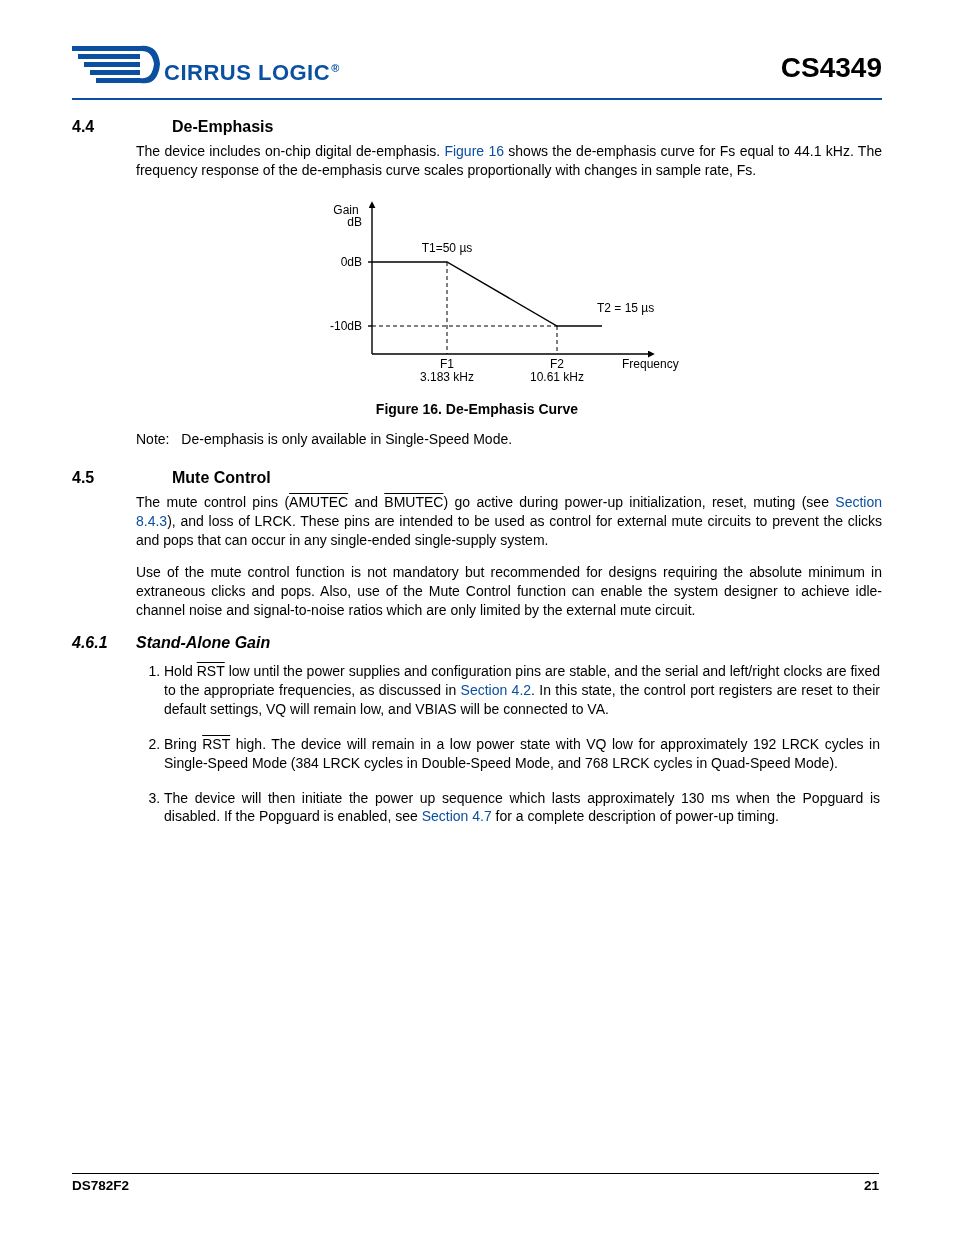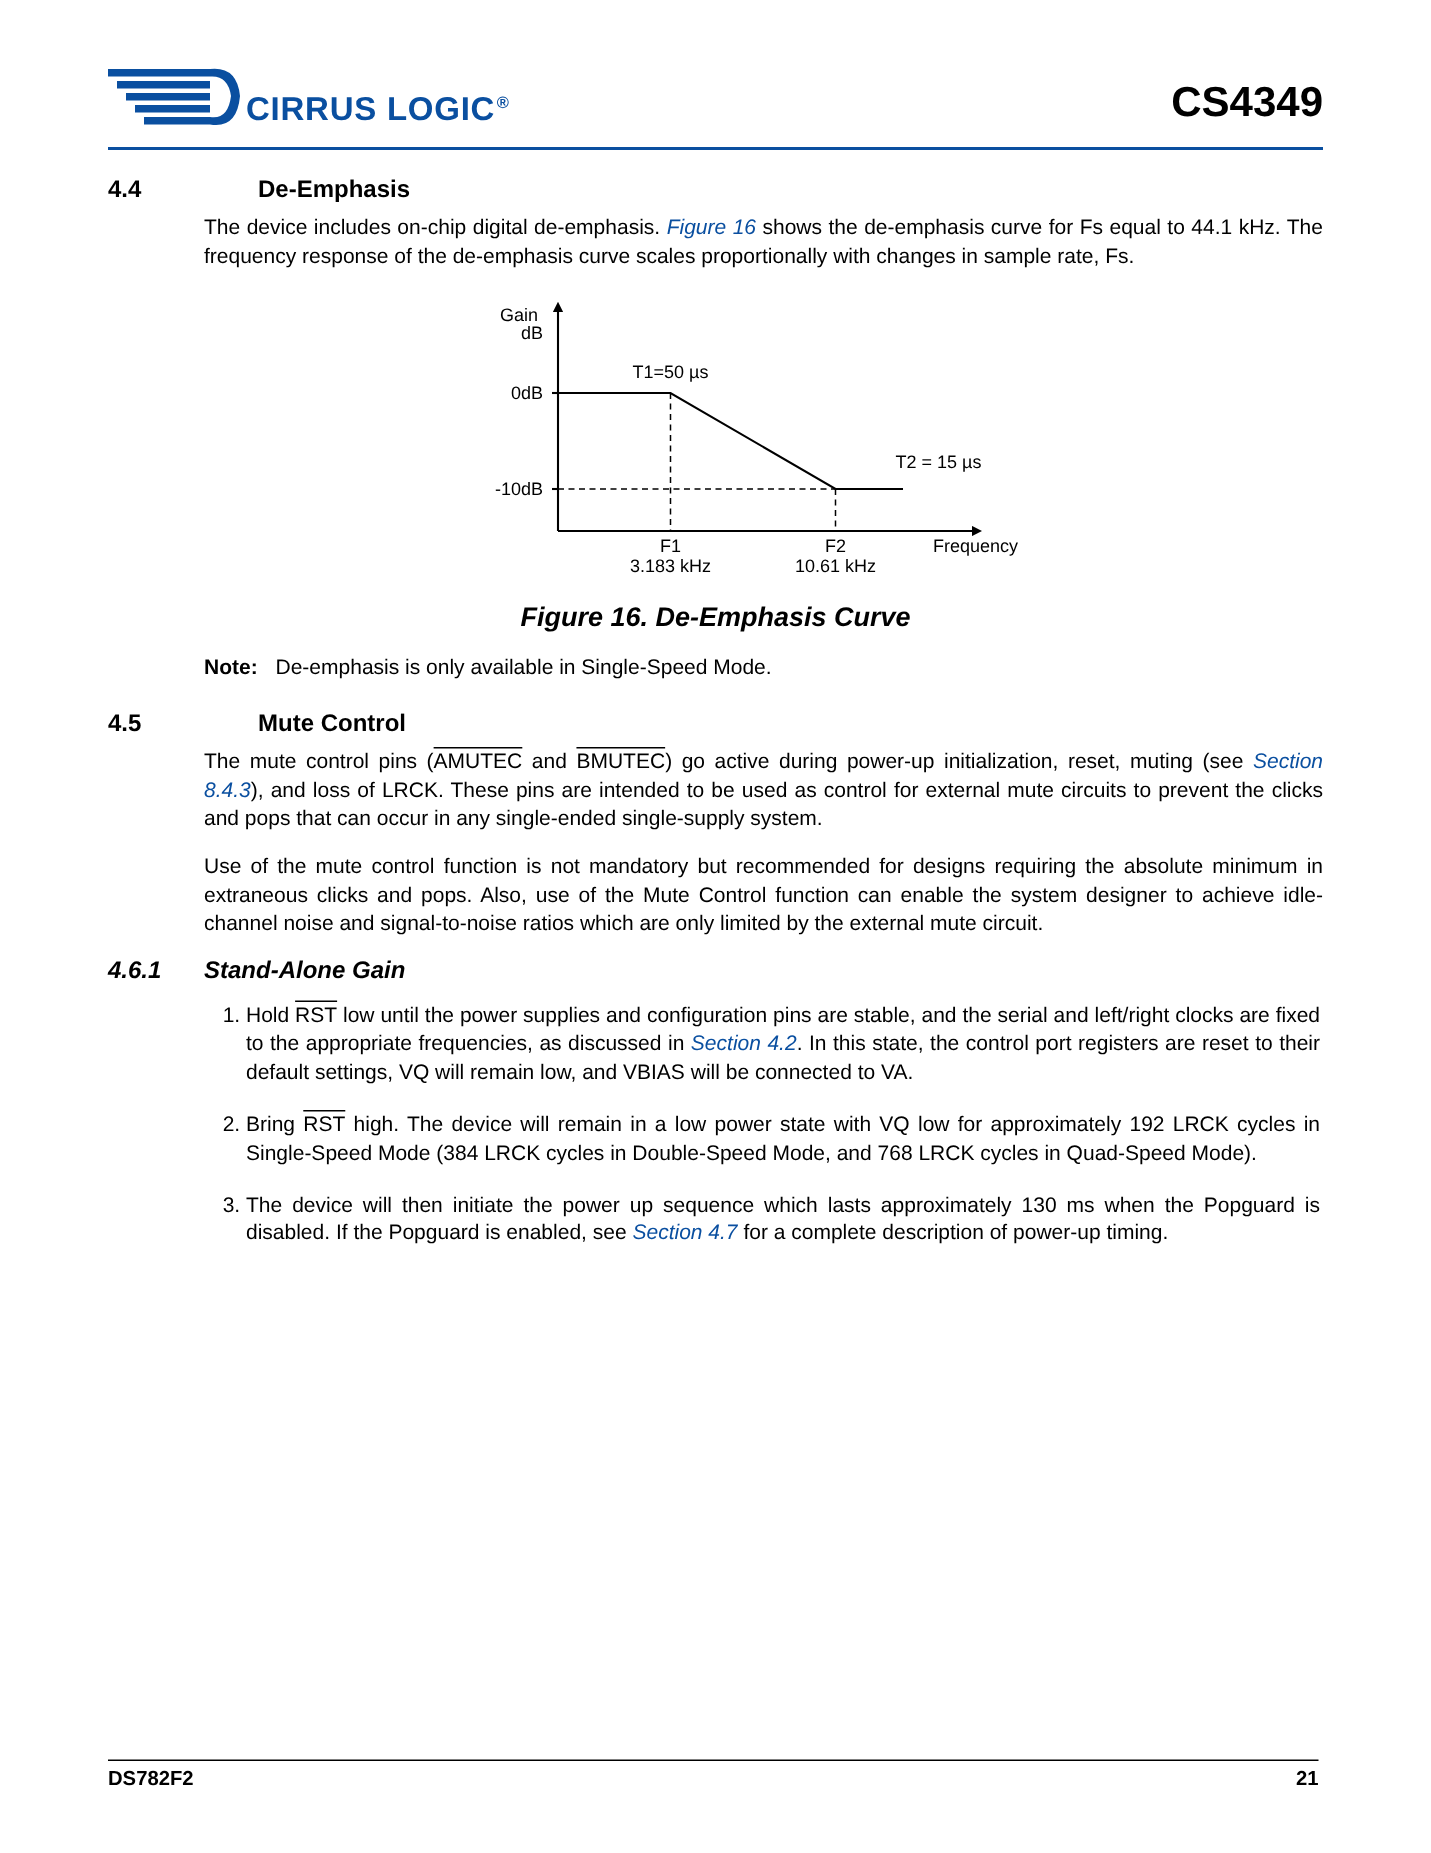--- a/index.html
+++ b/index.html
@@ -51,37 +51,36 @@
   }
   .subsection-heading .num { width: 64px; }
   .body-text {
     margin: 0 0 14px 64px;
     line-height: 1.35;
     text-align: justify;
   }
   .note-row {
     margin: 0 0 22px 64px;
   }
-  .note-label { font-weight: bold; padding-right: 8px; }
-  a.link { color: #0a4fa0; text-decoration: none; font-style: italic; }
+  .note-label { font-weight: normal; padding-right: 8px; }
+  a.link { color: #0a4fa0; text-decoration: none; }
   .overline {
     text-decoration: overline;
     display: inline-block;
   }
   .figure-wrap {
     width: 100%;
     text-align: center;
     margin: 6px 0 8px 0;
   }
   .figure-caption {
     font-weight: bold;
-    font-size: 18px;
+    font-size: 14px;
     text-align: center;
     margin: 4px 0 14px 0;
-    font-style: italic;
   }
   ol.steps {
     margin: 0 2px 14px 64px;
     padding-left: 28px;
     line-height: 1.35;
   }
   ol.steps li { margin-bottom: 16px; text-align: justify; }
   .footer {
     position: absolute;
     left: 72px; right: 75px;

